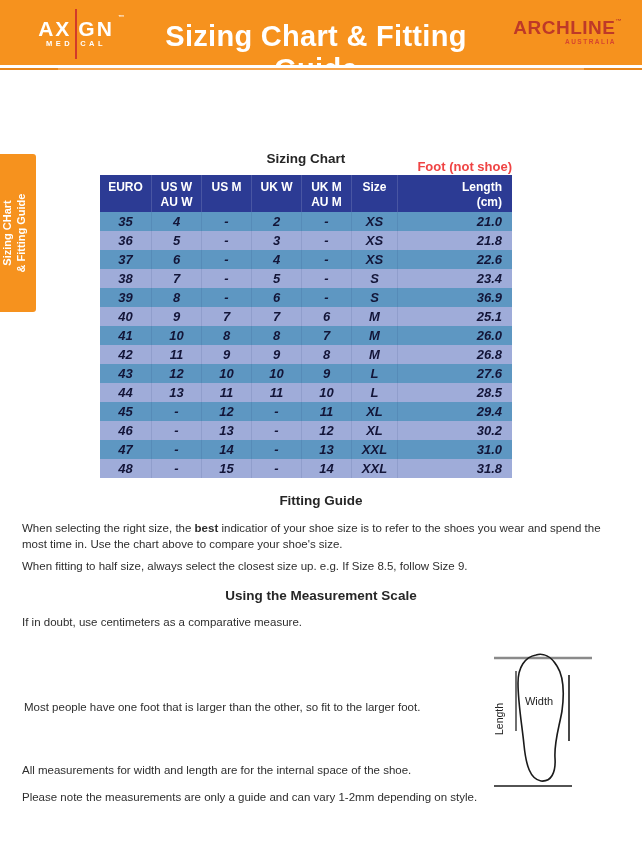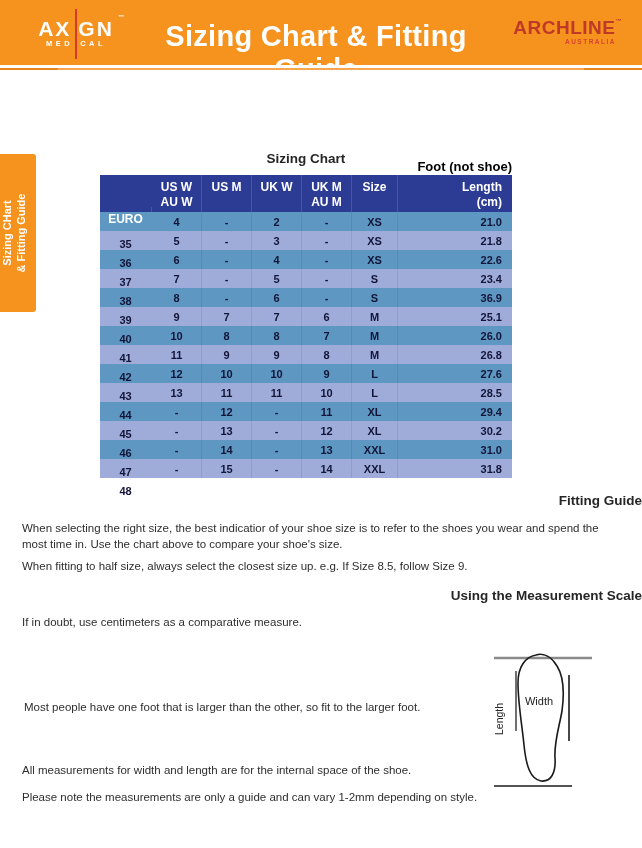--- a/index.html
+++ b/index.html
@@ -28,40 +28,40 @@
 
   
   .side-tab { position:absolute; left:0; top:154px; width:36px; height:158px; background:#F6921E; border-radius:0 3px 3px 0; }
   .side-tab-text { position:absolute; left:-61px; top:61px; width:158px; height:36px;
     transform:rotate(-90deg); text-align:center; color:#fff; font-size:11px; font-weight:700; line-height:1.3; }
 
   
   .table-title { position:absolute; left:100px; width:412px; top:151px; text-align:center;
     font-size:13.5px; font-weight:800; color:#262626; }
   .foot-note { position:absolute; left:392px; width:120px; top:159px; text-align:right;
-    font-size:13px; font-weight:800; color:#000000; }
+    font-size:13px; font-weight:800; color:#ef4444; }
 
   .sizing-table { position:absolute; left:100px; top:175px; width:412px; }
   .trow { display:flex; }
   .thead { background:#2C3B94; color:#fff; height:37px; font-size:12px; font-weight:700; }
   .thead .tcell { justify-content:flex-start; padding-top:5px; border-right:1px solid rgba(255,255,255,0.14); line-height:1.25; }
   .thead .tcell:last-child { border-right:none; }
   .trow.odd  { background:#5E97C2; }
   .trow.even { background:#9FACD9; }
   .trow.odd .tcell, .trow.even .tcell { border-right:1px solid rgba(20,40,100,0.10); }
   .trow.odd .tcell:last-child, .trow.even .tcell:last-child { border-right:none; }
   .tcell { display:flex; flex-direction:column; align-items:center; justify-content:center; }
-  .trow:not(.thead) { height:19px; font-size:11px; font-weight:700; color:#131538; }
-  .c0{width:52px;margin-top:32px;} .c1{width:50px;} .c2{width:50px;} .c3{width:50px;} .c4{width:50px;} .c5{width:46px;}
+  .trow:not(.thead) { height:19px; font-size:13px; font-weight:700; color:#131538;font-style:italic; }
+  .c0{width:52px;} .c1{width:50px;} .c2{width:50px;} .c3{width:50px;} .c4{width:50px;} .c5{width:46px;}
   .c6{width:114px; align-items:flex-end; padding-right:10px;}
 
   
-  .sec-heading { position:absolute; left:0; right:0; text-align:right; font-size:13.5px; font-weight:800; color:#262626; }
+  .sec-heading { position:absolute; left:0; right:0; text-align:center; font-size:13.5px; font-weight:800; color:#262626; }
   .para { position:absolute; font-size:11.5px; color:#2e2e2e; line-height:1.35; }
-  .para b { font-weight:400;text-align:center; }
+  .para b { font-weight:700;text-align:center; }
 
   
   .foot-diagram { position:absolute; left:492px; top:645px; width:145px; height:148px; }
 </style>
 </head>
 <body>
 
 <div class="page">
 
   <div class="header-band">

